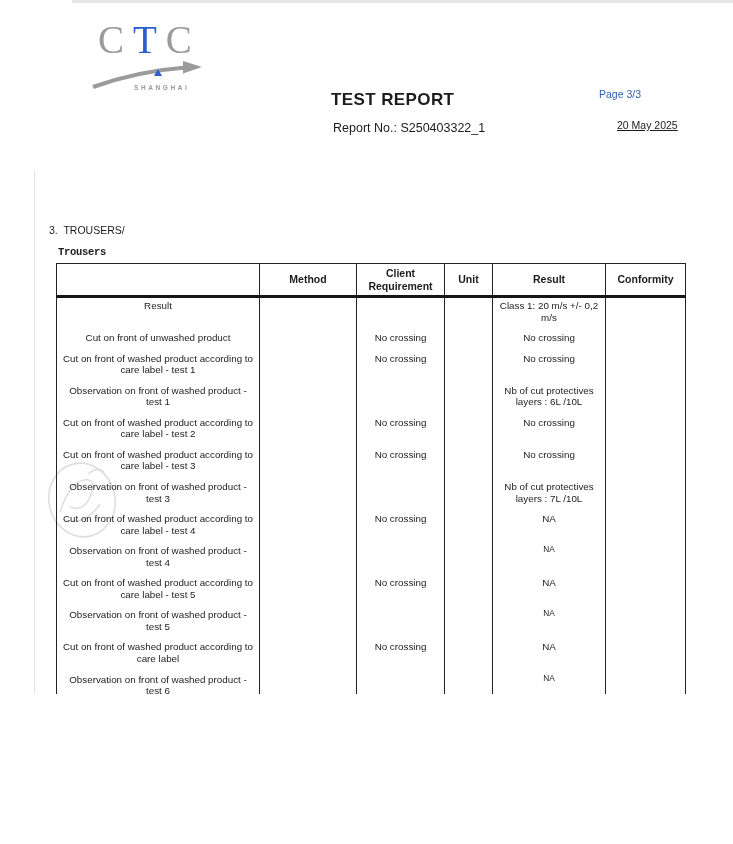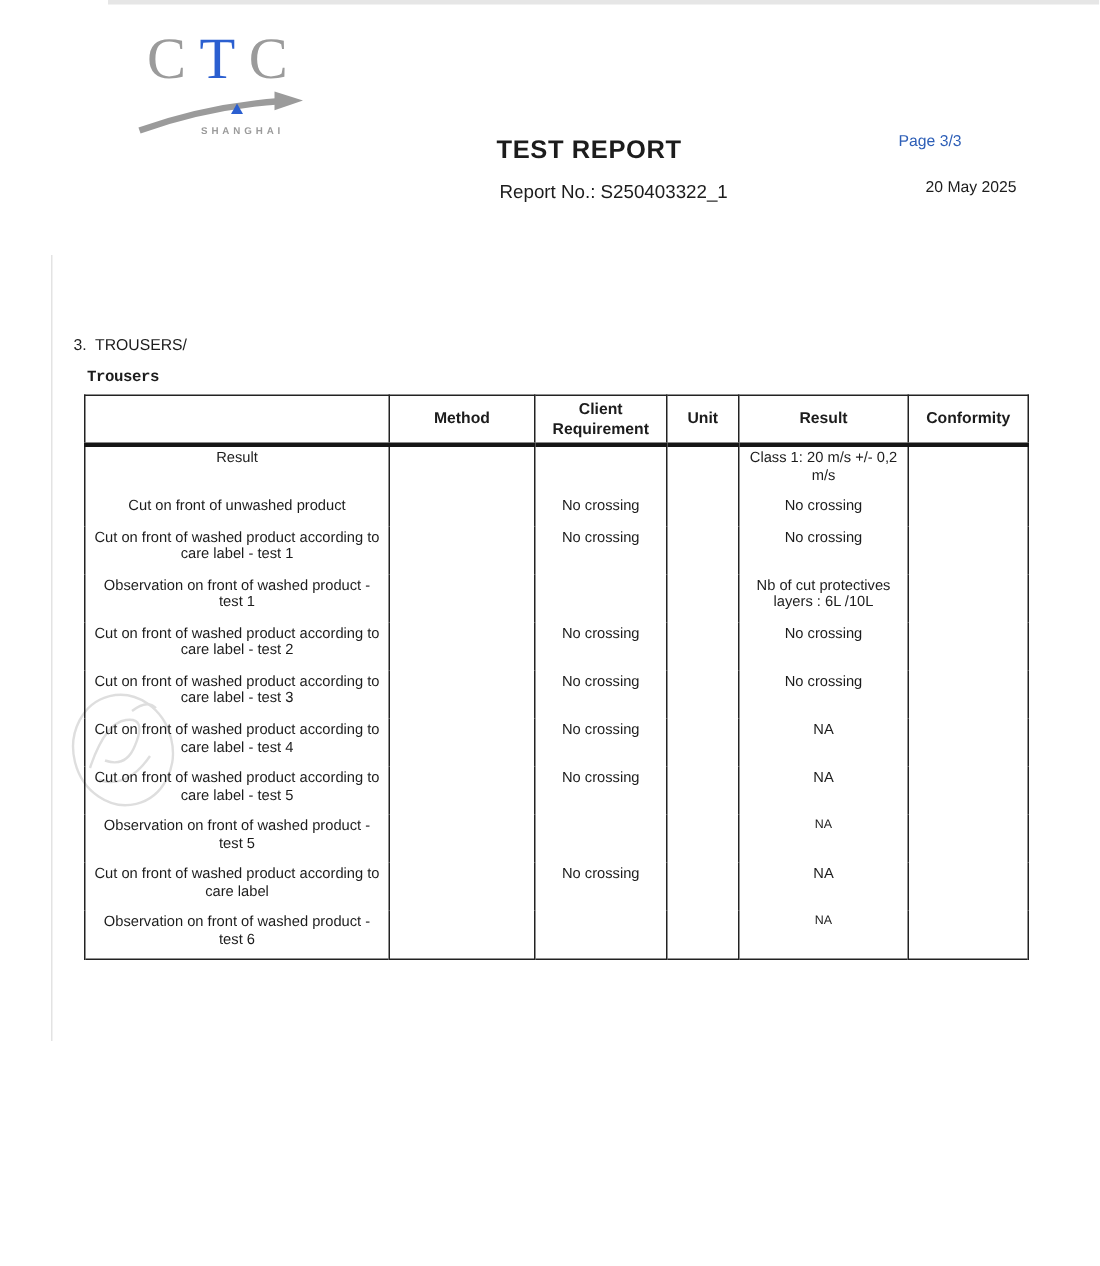--- a/index.html
+++ b/index.html
@@ -19,21 +19,21 @@
   .logo-tri{position:absolute;left:64px;top:49px;width:0;height:0;
             border-left:4px solid transparent;border-right:4px solid transparent;
             border-bottom:7px solid #2b5fd0;}
   .logo-city{position:absolute;left:44px;top:64px;font-size:6.5px;font-weight:bold;
              letter-spacing:2.6px;color:#9b9b9b;}
 
   
   .title{position:absolute;left:331px;top:90px;font-size:17px;font-weight:bold;letter-spacing:.4px;}
   .report-no{position:absolute;left:333px;top:121px;font-size:12.5px;}
   .page-no{position:absolute;left:599px;top:88px;font-size:10.5px;color:#2e5fb7;}
-  .date{position:absolute;left:617px;top:119px;font-size:10.5px;}
+  .date{position:absolute;left:617px;top:119px;font-size:10.5px;text-decoration:underline;}
 
   
   .section-title{position:absolute;left:49px;top:224px;font-size:10.5px;font-weight:normal;white-space:pre;}
   .table-label{position:absolute;left:58px;top:246px;font-family:Liberation Mono, monospace;
                font-size:10.5px;font-weight:bold;letter-spacing:-0.3px;}
 
   
   .watermark{position:absolute;left:40px;top:452px;z-index:0;opacity:.85;}
 
   
@@ -155,25 +155,41 @@
         </tr>
         <tr>
           <td class="lbl">Cut on front of washed product according to care label - test 3</td>
           <td></td>
           <td>No crossing</td>
           <td></td>
           <td>No crossing</td>
           <td></td>
         </tr>
         <tr>
+          <td class="lbl">Observation on front of washed product - test 3</td>
+          <td></td>
+          <td></td>
+          <td></td>
+          <td>Nb of cut protectives layers : 7L /10L</td>
+          <td></td>
+        </tr>
+        <tr>
           <td class="lbl">Cut on front of washed product according to care label - test 4</td>
           <td></td>
           <td>No crossing</td>
           <td></td>
           <td>NA</td>
+          <td></td>
+        </tr>
+        <tr>
+          <td class="lbl">Observation on front of washed product - test 4</td>
+          <td></td>
+          <td></td>
+          <td></td>
+          <td class="small">NA</td>
           <td></td>
         </tr>
         <tr>
           <td class="lbl">Cut on front of washed product according to care label - test 5</td>
           <td></td>
           <td>No crossing</td>
           <td></td>
           <td>NA</td>
           <td></td>
         </tr>

